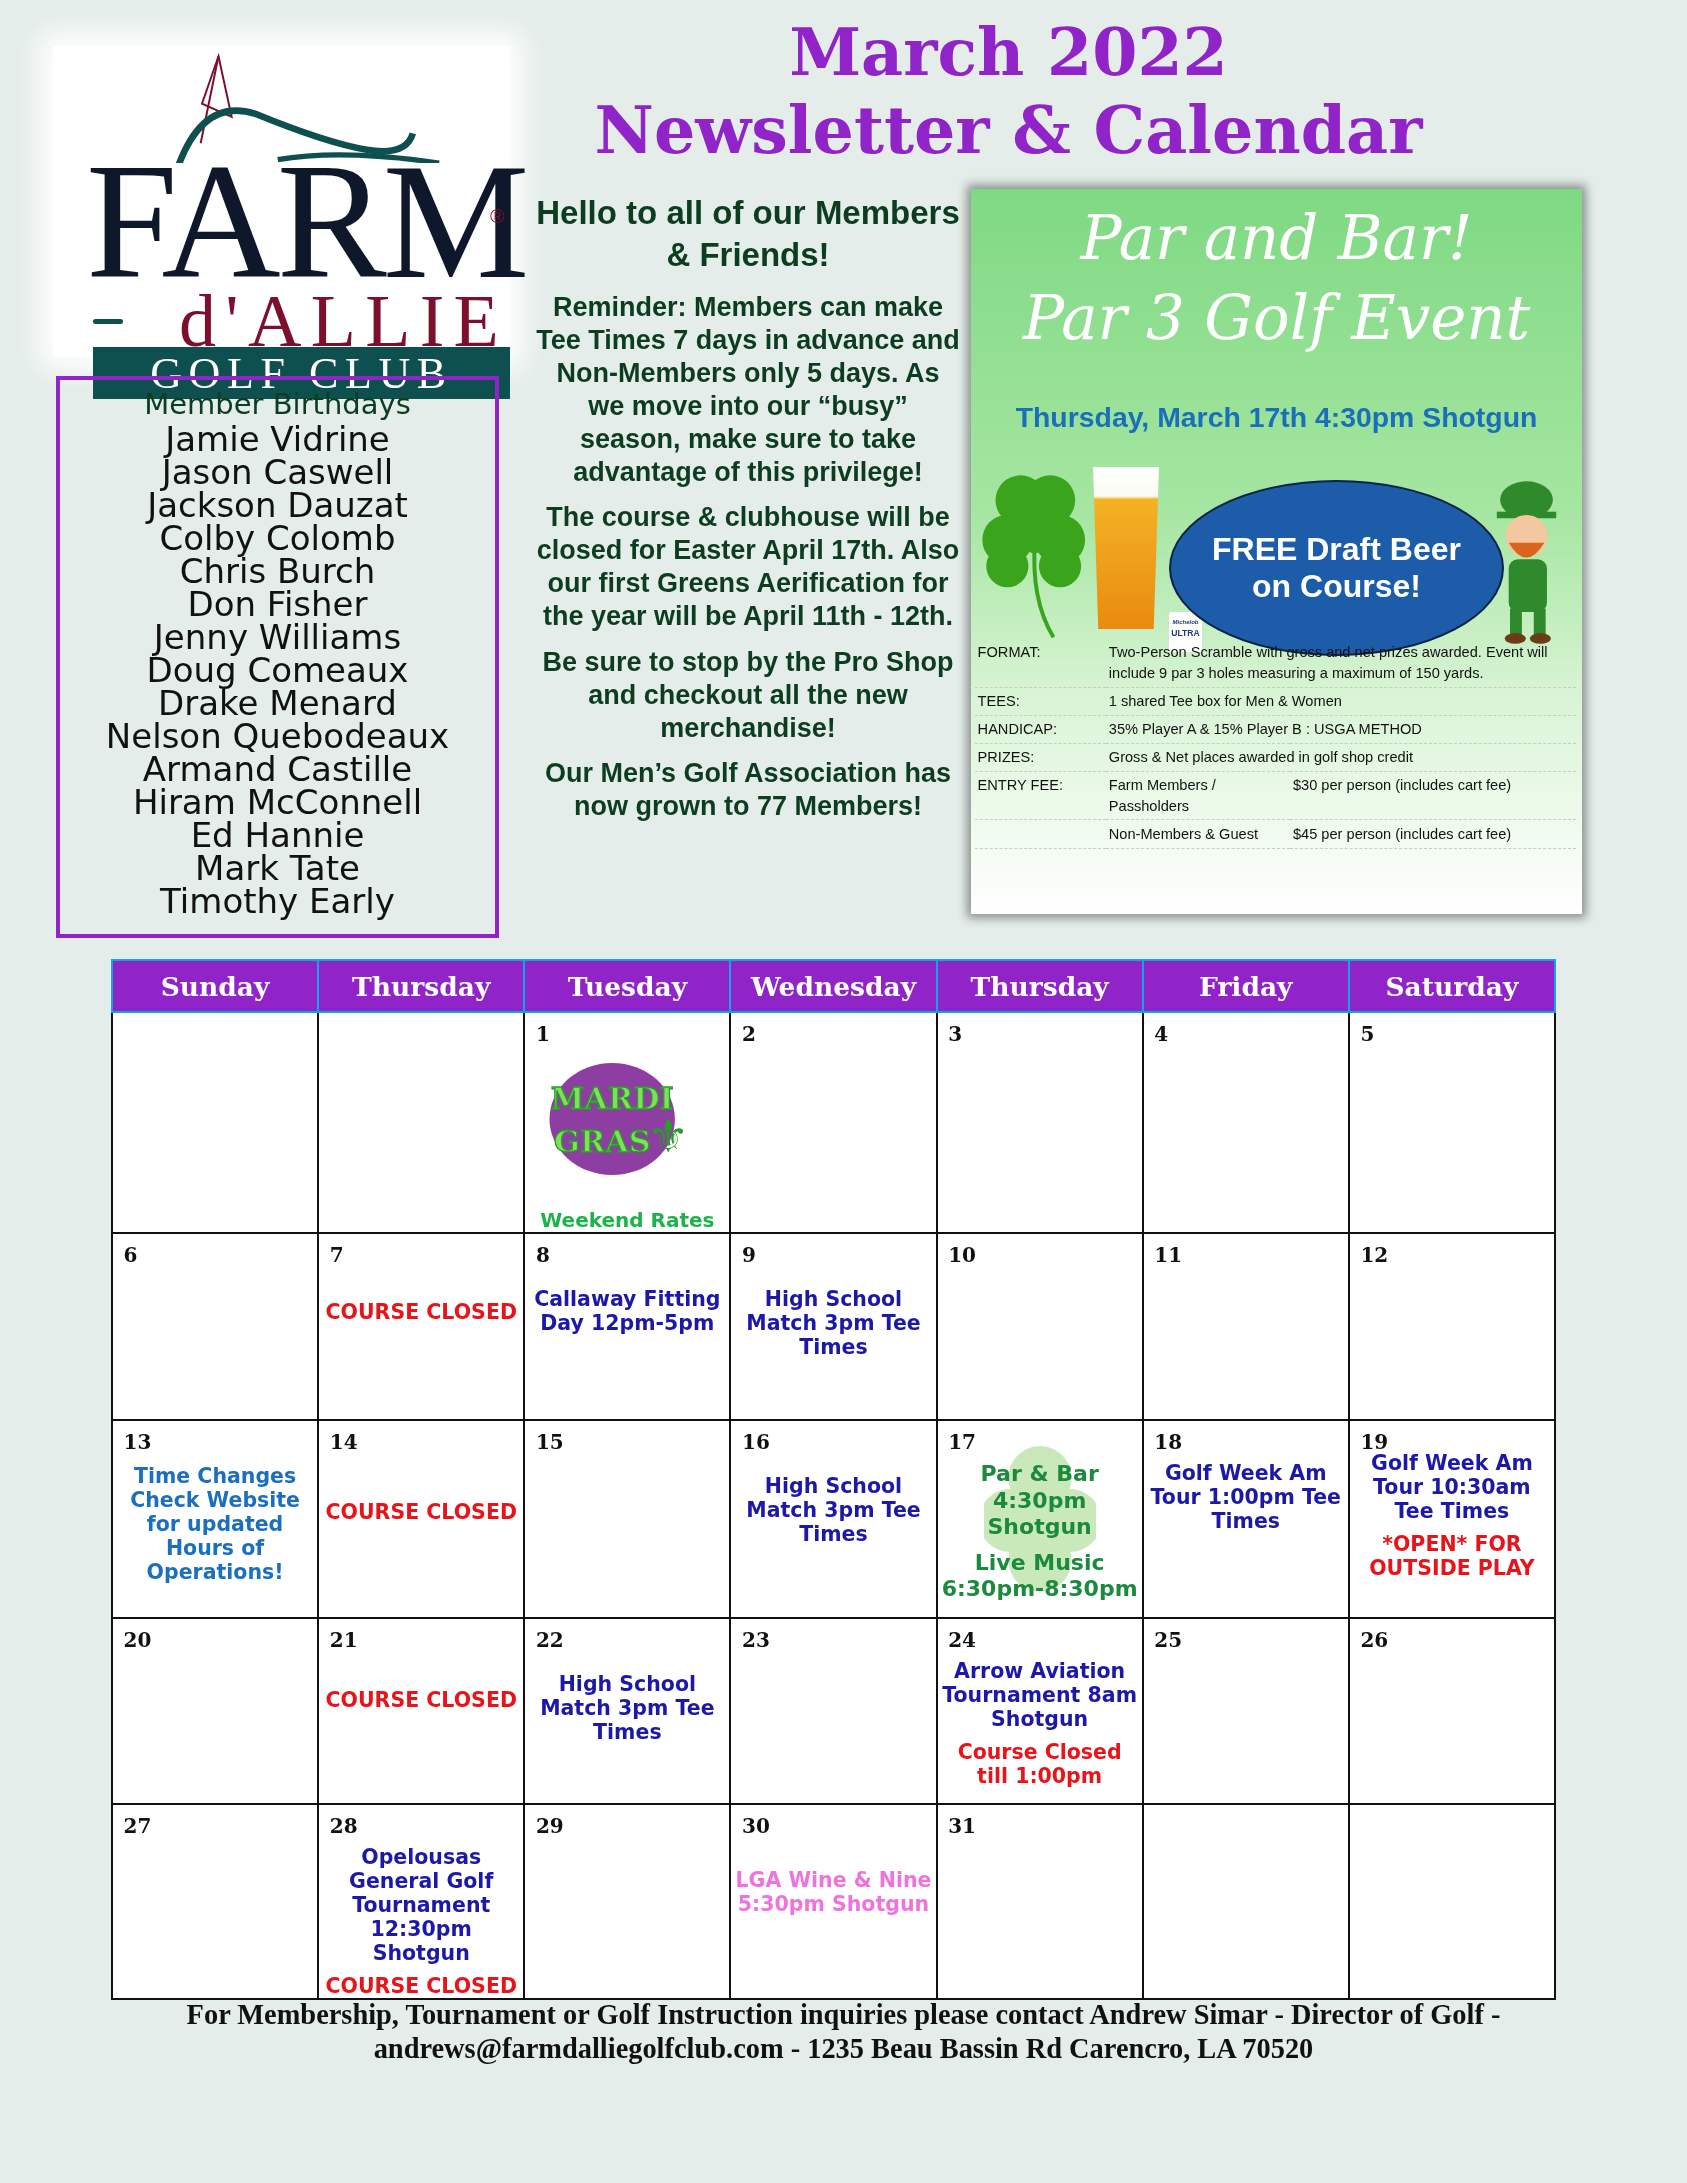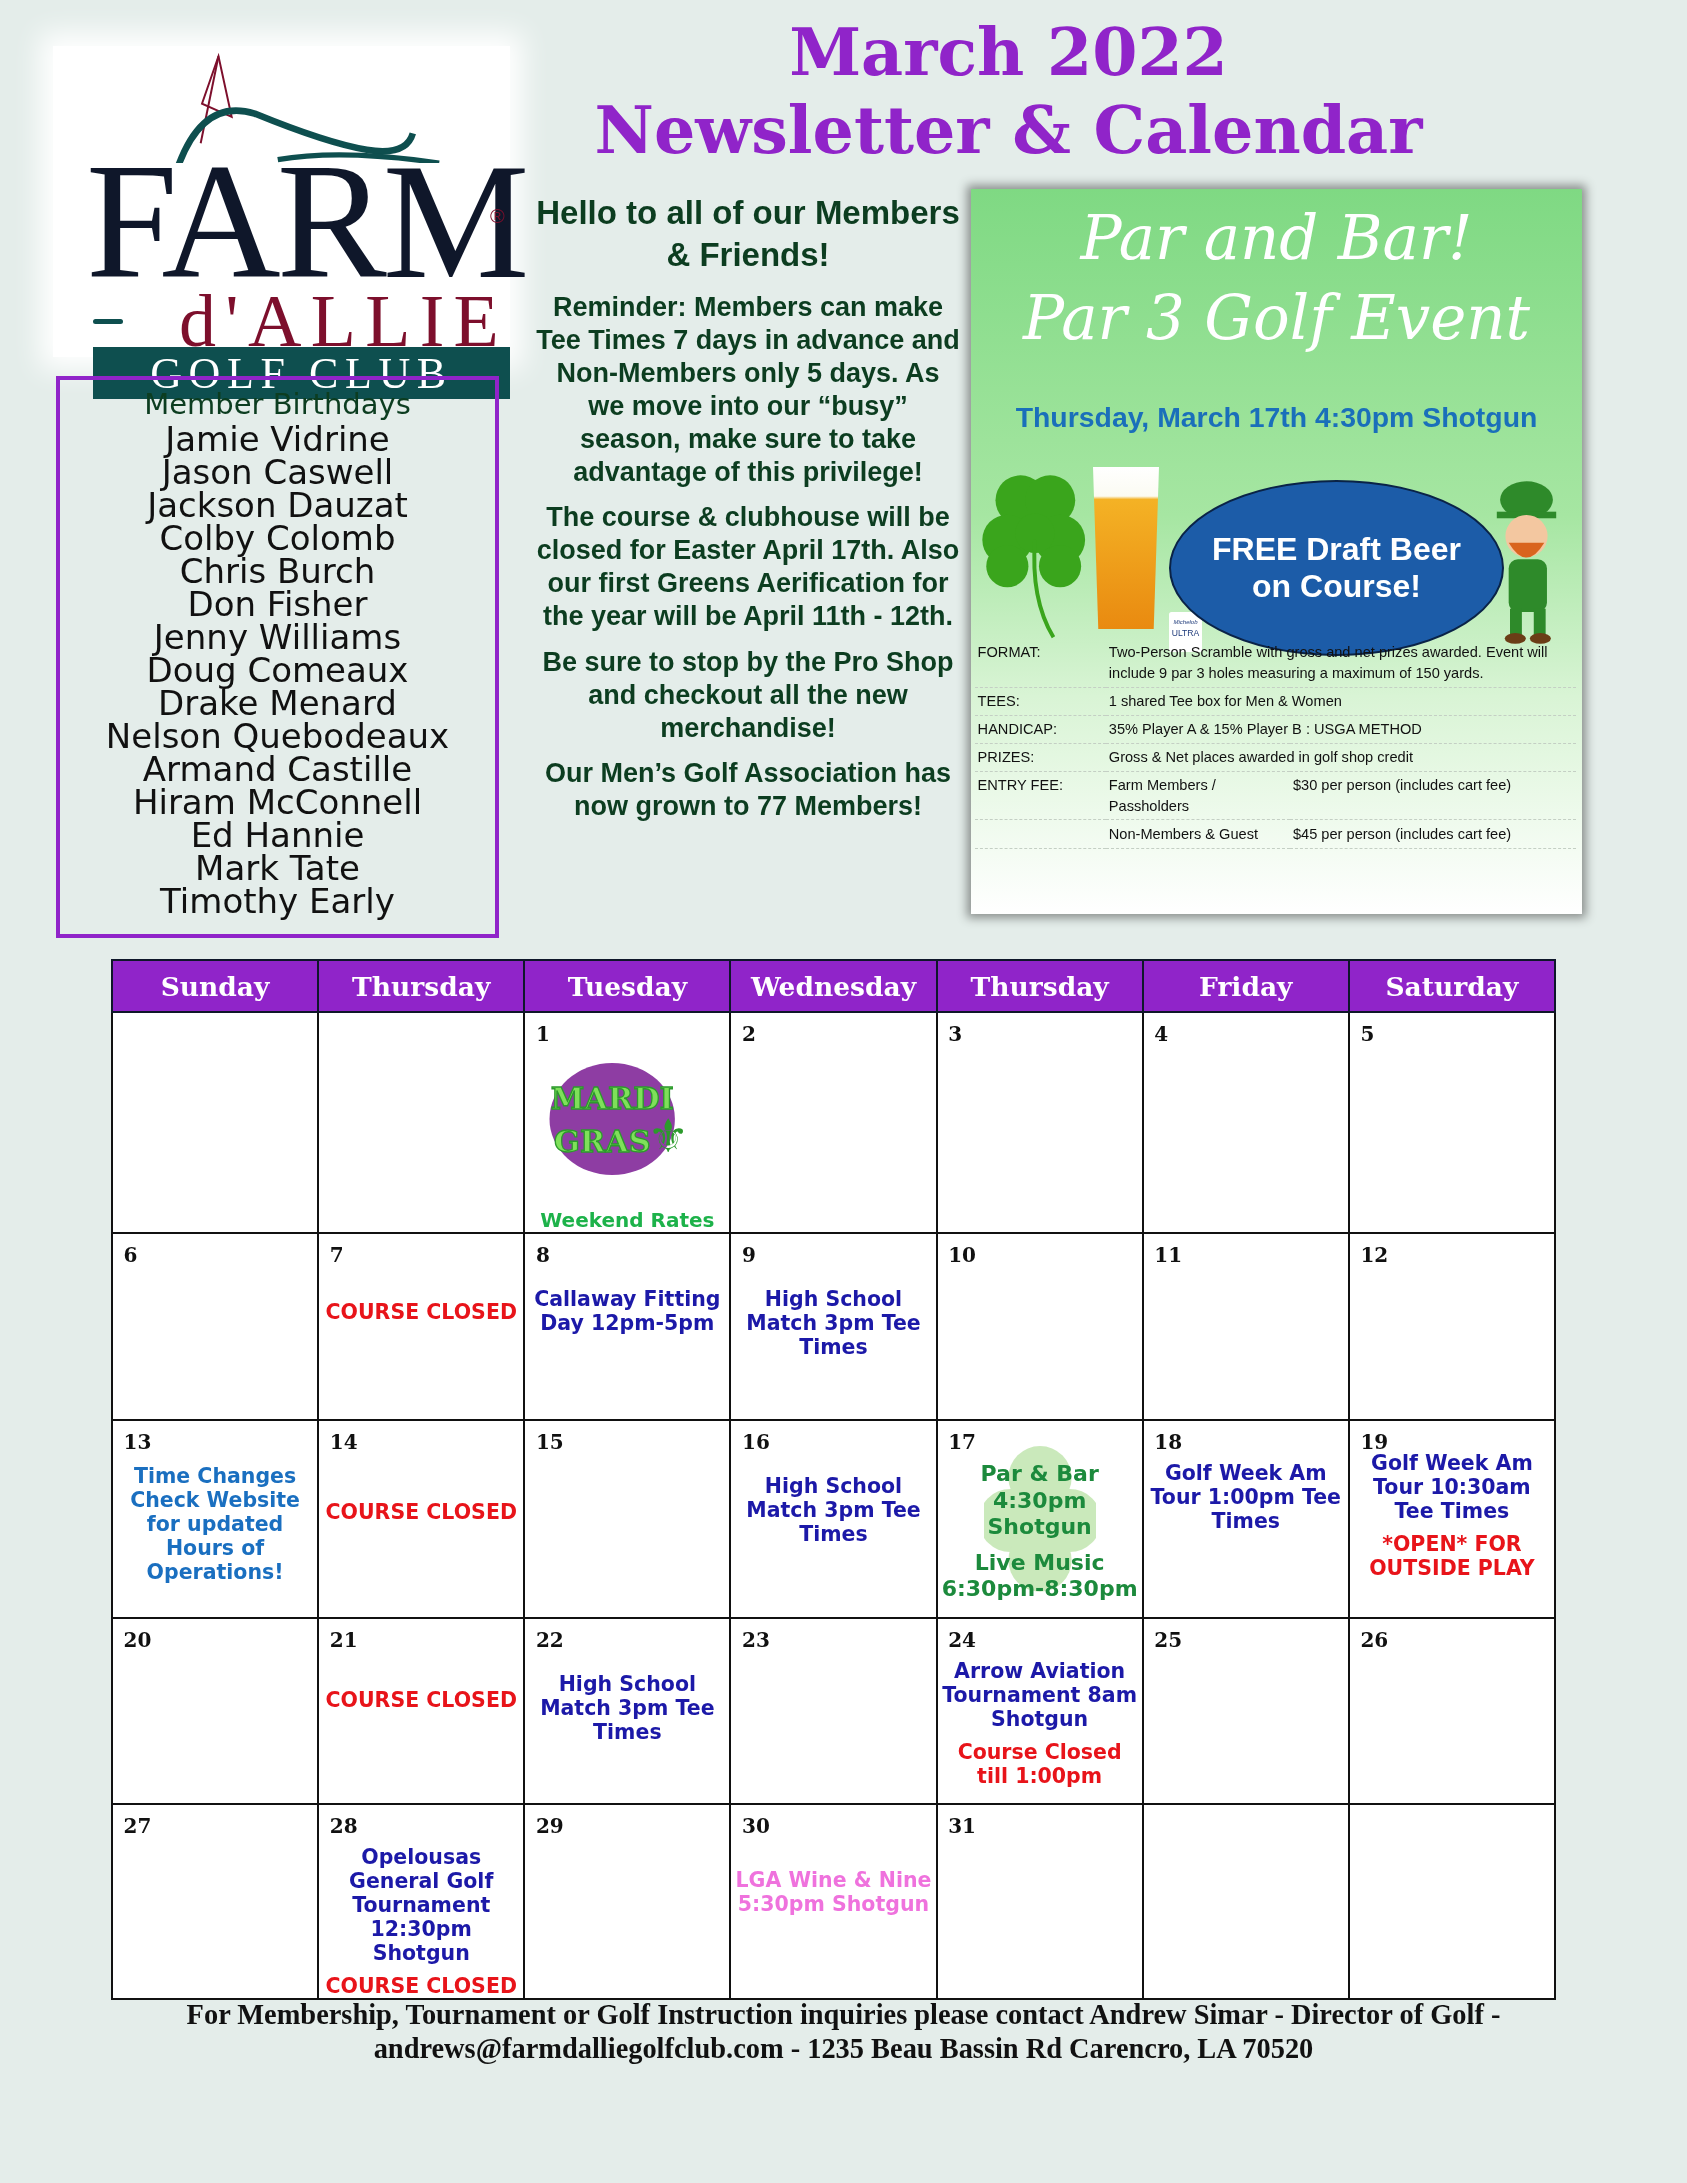--- a/index.html
+++ b/index.html
@@ -68,35 +68,35 @@
     position:absolute; left:198px; top:291px; width:331px; height:172px;
     background:#1c5ca8; border:2px solid #0a2347; border-radius:50%;
     color:#ffffff; font-size:32px; font-weight:bold; text-align:center;
     display:flex; flex-direction:column; justify-content:center;align-items:center;
   }
   .flyer .clover { position:absolute; left:10px; top:278px; }
   .flyer .beer { position:absolute; left:122px; top:278px; width:66px; height:162px;
     background:linear-gradient(#ffffff 0%, #fbfbf2 18%, #f4b225 20%, #e98a10 100%);
     clip-path:polygon(0 0,100% 0,92% 100%,8% 100%); }
   .flyer .ultra { position:absolute; left:198px; top:423px; width:33px; height:40px; background:#ffffff;
-    border-radius:2.6px; font-size:8.6px; color:#1e3a7a; text-align:center; line-height:10.6px; padding-top:5.3px; box-sizing:border-box; }
+    border-radius:2.6px; font-size:8.6px; color:#1e3a7a; text-align:center; line-height:10.6px; padding-top:5.3px; box-sizing:border-box;font-weight:bold; }
   .flyer .lep { position:absolute; left:506px; top:291px; }
   .flyer table {
     position:absolute; left:4px; top:450px; width:601px; border-collapse:collapse;
     font-family:"Liberation Sans", sans-serif; font-size:14.6px; color:#111111;
   }
   .flyer td { border-bottom:0.7px dashed #c4cfc4; vertical-align:top; padding:3.3px 2.6px; line-height:20.5px; }
   .flyer td.k { width:126px; }
   
   .cal {
     position:absolute; left:111px; top:959px; width:1445px;
     border-collapse:collapse; table-layout:fixed;
   }
   .cal th {
-    background:#9024c9; color:#ffffff; height:48px; border:2px solid #0f172a;
+    background:#9024c9; color:#ffffff; height:48px; border:2px solid #0ea5e9;
     font-family:"DejaVu Serif", serif; font-size:26.5px; font-weight:bold;margin-top:17px;
   }
   .cal td {
     background:#ffffff; border:2px solid #111111; vertical-align:top; position:relative;
     padding:0; text-align:center;
   }
   .cal .num {
     position:absolute; left:10.6px; top:9.3px; font-family:"DejaVu Serif", serif;
     font-weight:bold; font-size:20px; color:#111111;
   }

